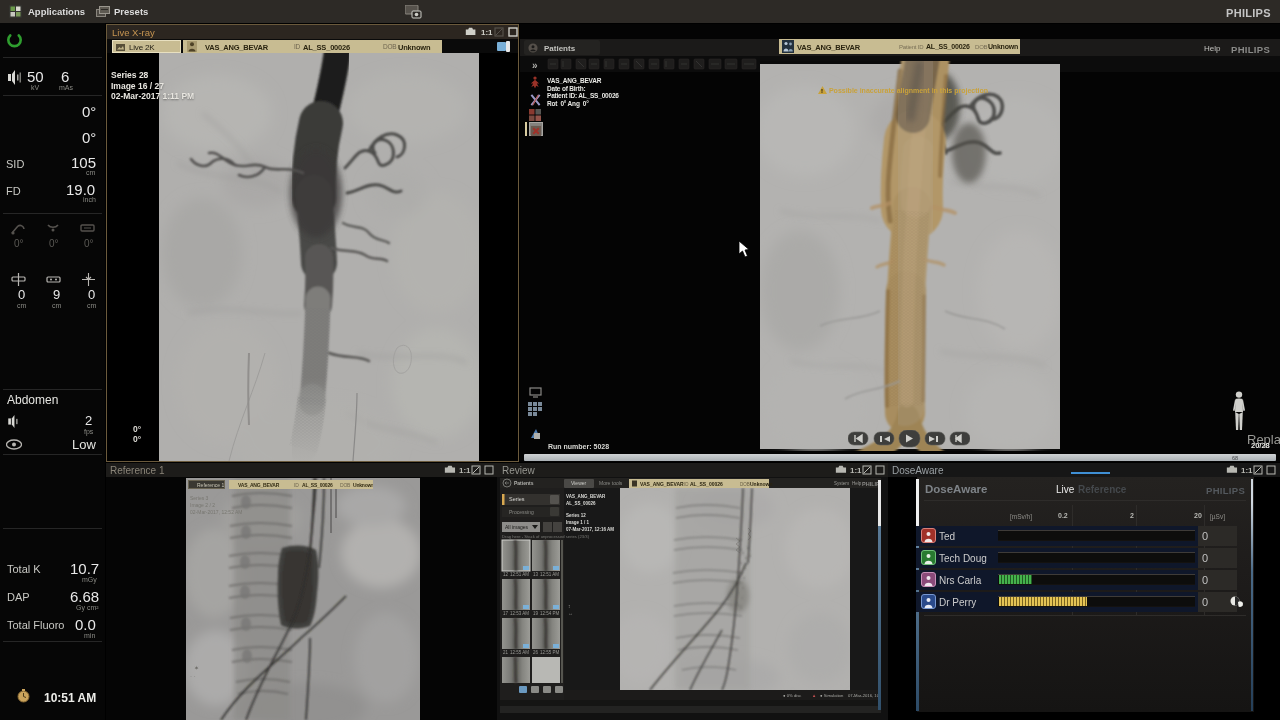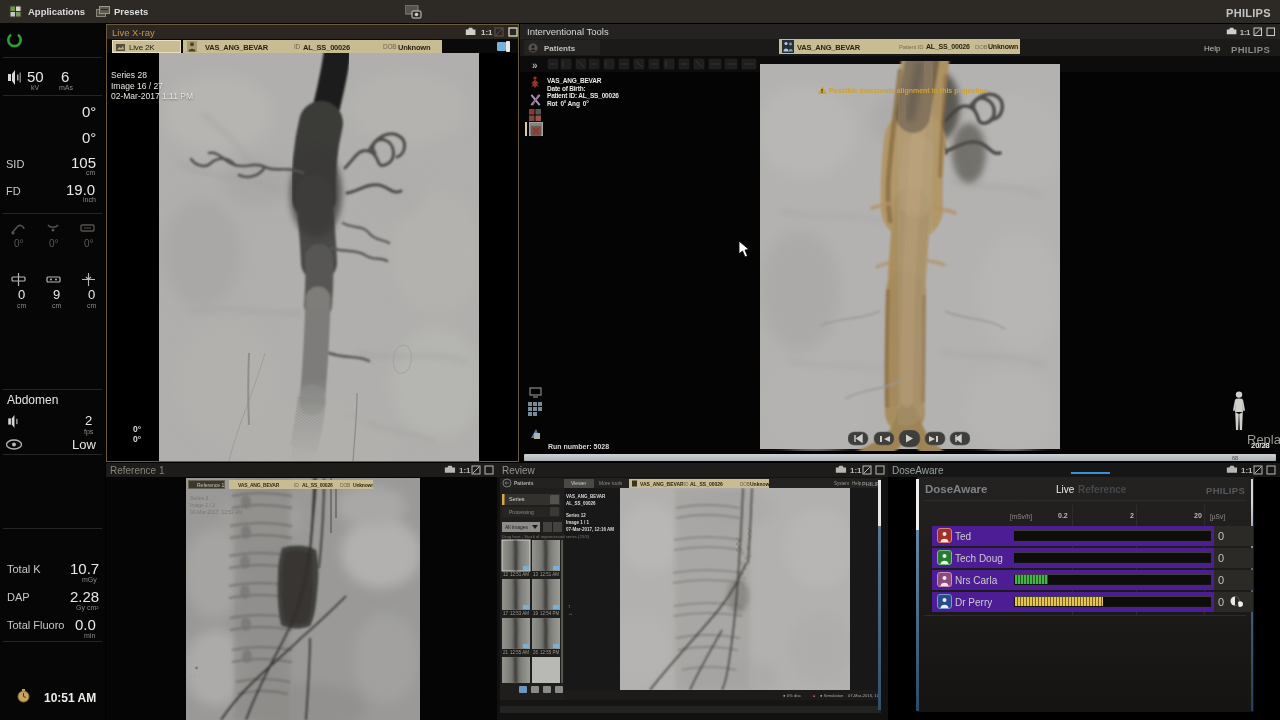--- a/index.html
+++ b/index.html
@@ -11,21 +11,21 @@
   #topbar .mi { color:#dcdcdc; font-size:9.5px; font-weight:bold; position:absolute; top:6px; }
   
   #sidebar { left:0; top:23px; width:105px; height:697px; background:#060606; color:#ddd; }
   .sv { font-size:15px; color:#e8e8e8; position:absolute; }
   .su { font-size:7px; color:#8a8a84; position:absolute; }
   .sl { font-size:11px; color:#c9c9c4; position:absolute; }
   .sbox { position:absolute; border:1px solid #262626; border-left:none; border-right:none; }
   
   .tan { background:#c8bc92; letter-spacing:-0.2px; }
   
-  .drow { position:absolute; left:44px; width:321px; height:20px; background:#4c1d95; }
+  .drow { position:absolute; left:28px; width:321px; height:20px; background:#0f172a; }
   .dname { position:absolute; left:23px; top:4.5px; font-size:10px; color:#cccccc; }
   .dicon { position:absolute; left:5px; top:2px; width:15px; height:15px; border-radius:3px; }
   .dtrack { position:absolute; left:82px; top:4px; width:197px; height:11px; background:#0d0d0c; border-top:1px solid #3e3b38; border-bottom:1px solid #141210;}
   .dval { position:absolute; left:282px; top:0; width:39px; height:20px; background:#2c2a27; color:#c0c0c0; font-size:11px; }
   .dval span{ position:absolute; left:4px; top:4px; }
 </style>
 </head>
 <body>
 
   <div class="abs" id="topbar">
@@ -124,21 +124,21 @@
     <svg class="abs" style="left:6px;top:416px" width="16" height="11" viewBox="0 0 16 11">
       <ellipse cx="8" cy="5.5" rx="7.5" ry="4.5" fill="none" stroke="#b8b6b2" stroke-width="1.3"></ellipse>
       <circle cx="8" cy="5.5" r="2" fill="#b8b6b2"></circle>
     </svg>
     <span class="abs" style="left:72px;top:414px;font-size:13px;color:#e4e4e0">Low</span>
     <div class="sbox" style="left:3px;top:505px;width:99px;height:114px;"></div>
     <span class="sl" style="left:7px;top:540px">Total K</span>
     <span class="sv" style="left:70px;top:537px">10.7</span>
     <span class="su" style="left:82px;top:553px">mGy</span>
     <span class="sl" style="left:7px;top:568px">DAP</span>
-    <span class="sv" style="left:70px;top:565px">2.28</span>
+    <span class="sv" style="left:70px;top:565px">6.68</span>
     <span class="su" style="left:76px;top:581px">Gy cm²</span>
     <span class="sl" style="left:7px;top:596px">Total Fluoro</span>
     <span class="sv" style="left:75px;top:593px">0.0</span>
     <span class="su" style="left:84px;top:609px">min</span>
 
     <svg class="abs" style="left:17px;top:666px" width="13" height="14" viewBox="0 0 13 14">
       <circle cx="6.5" cy="7.5" r="5.5" fill="#caa35c" stroke="#8a6a34"></circle>
       <rect x="5" y="0" width="3" height="2" fill="#caa35c"></rect>
       <path d="M6.5 7.5 L6.5 4 M6.5 7.5 L9 8.5" stroke="#4a3a1a" stroke-width="1"></path>
     </svg>
@@ -265,37 +265,25 @@
         </g>
 
         <g stroke="#8a8988" stroke-width="1.2" fill="none">
           <path d="M122 408 C132 368 148 336 158 300" stroke="#9e9d9b" stroke-width="1"></path>
           <path d="M246 408 C248 380 250 360 250 340"></path>
           <path d="M142 300 C141 325 141 350 142 372" stroke-width="2" stroke="#918f8d"></path>
           <path d="M290 295 C296 290 302 292 304 300 C306 312 300 322 292 320 C286 318 284 305 290 295 Z" stroke="#a3a2a0" stroke-width="1"></path>
         </g>
       </svg>
     </div>
-    <div class="abs" style="left:4px;top:45px;font-size:8.5px;font-weight:normal;color:#e8e6e0;line-height:10.5px;text-shadow:0 1px 2px #00000066">Series 28<br>Image 16 / 27<br>02-Mar-2017 1:11 PM</div>
+    <div class="abs" style="left:4px;top:45px;font-size:8.5px;font-weight:bold;color:#e8e6e0;line-height:10.5px;text-shadow:0 1px 2px #00000066">Series 28<br>Image 16 / 27<br>02-Mar-2017 1:11 PM</div>
     <div class="abs" style="left:26px;top:399px;font-size:8.5px;font-weight:bold;color:#dcdad4;line-height:10px;">0°<br>0°</div>
   </div>
 
   <div class="abs" id="itpanel" style="left:520px;top:24px;width:760px;height:438px;background:#040404;">
-    <div class="abs" style="left:0;top:0;width:760px;height:15px;background:#242321;">
-      <span class="abs" style="left:7px;top:2px;font-size:9.5px;color:#d8d8d4">Interventional Tools</span>
-      <svg class="abs" style="left:706px;top:3px" width="50" height="10" viewBox="0 0 50 10">
-        <path d="M1 3 h3 l1-2 h4 l1 2 h3 v6 h-12 z" fill="#cfcfc8" transform="scale(0.8)"></path>
-        <text x="14" y="7.5" fill="#cfcfc8" font-size="7" font-weight="bold" font-family="Liberation Sans">1:1</text>
-        <g stroke="#cfcfc8" fill="none">
-          <rect x="28" y="1" width="7.5" height="7.5"></rect>
-          <path d="M29 7.5 L34.5 2"></path>
-          <rect x="41" y="1" width="7.5" height="7.5"></rect>
-        </g>
-      </svg>
-    </div>
 
     <div class="abs" style="left:0;top:15px;width:760px;height:17px;background:#1b1a19;">
       <div class="abs" style="left:4px;top:1px;width:76px;height:15px;background:#242321;border-radius:2px;">
         <svg class="abs" style="left:4px;top:3px" width="10" height="10" viewBox="0 0 12 12">
           <circle cx="6" cy="6" r="5.5" fill="#55504a"></circle>
           <circle cx="6" cy="4.5" r="1.8" fill="#1b1a19"></circle>
           <path d="M2.5 10 C3 7 9 7 9.5 10" fill="#1b1a19"></path>
         </svg>
         <span class="abs" style="left:20px;top:3.5px;font-size:8px;font-weight:bold;color:#c2c2be">Patients</span>
       </div>

